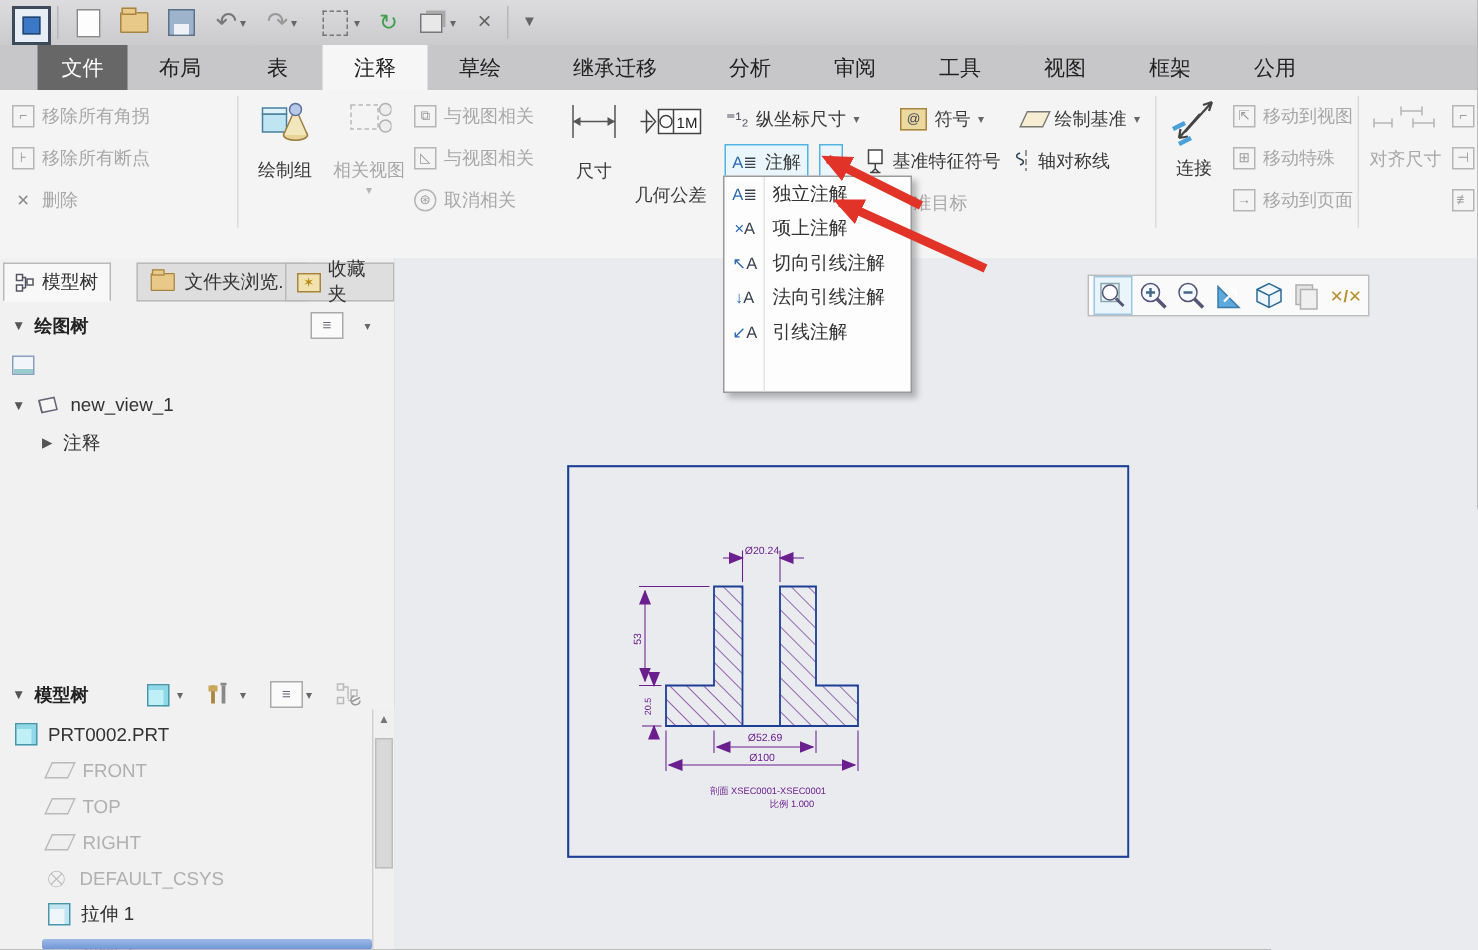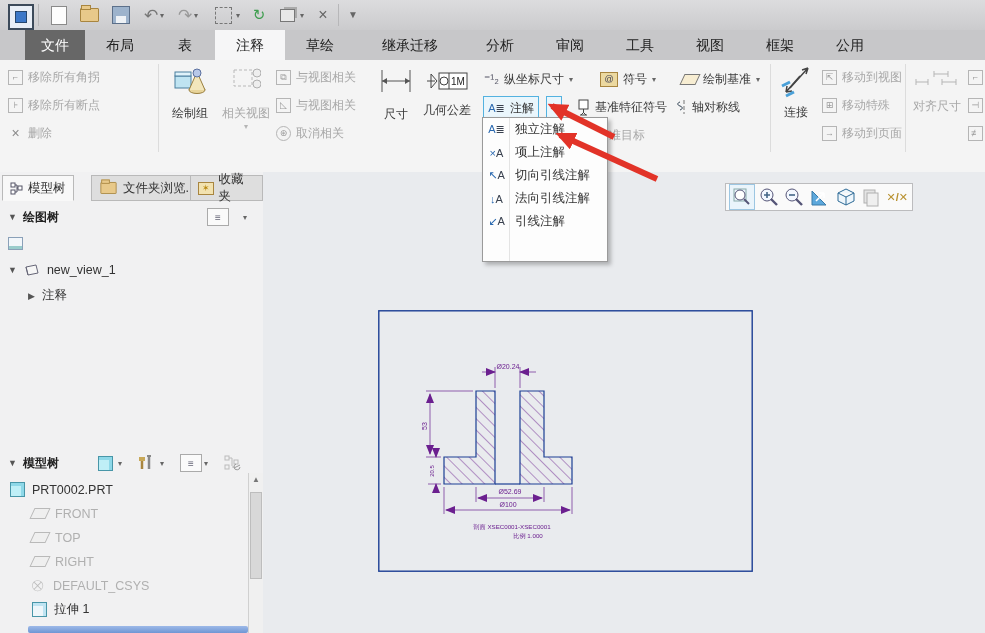--- a/index.html
+++ b/index.html
@@ -184,21 +184,21 @@
       <span style="margin-top:12px">尺寸</span>
       </div>
     <div class="bbtn" style="left:420px;top:8px;width:54px">
       <svg width="44" height="26" viewBox="0 0 44 26">
         <path d="M2,13 h8 M6,6 l6,7 -6,7 z" fill="none" stroke="#444"></path>
         <rect x="14" y="5" width="28" height="16" fill="#fff" stroke="#444"></rect>
         <path d="M24,5 v16" stroke="#444"></path>
         <text x="33" y="17" font-size="10" fill="#222" text-anchor="middle">1M</text>
         <circle cx="19" cy="13" r="4" fill="none" stroke="#444"></circle>
       </svg>
-      <span style="margin-top:8px">几何公差</span>
+      <span style="margin-top:28px">几何公差</span>
       </div>
 
     <div class="sbtn" style="left:484px;top:8px">
       <span class="ico ico14" style="color:#556">⁼¹₂</span>
       <span>纵坐标尺寸</span>
         <span class="caret">▾</span>
       </div>
     <div class="sbtn" style="left:600px;top:8px">
       <span class="ico" style="width:16px;height:13px;background:#ecd9a0;border:1px solid #a8853f;font-size:9px;color:#445">@</span>
       <span>符号</span>

